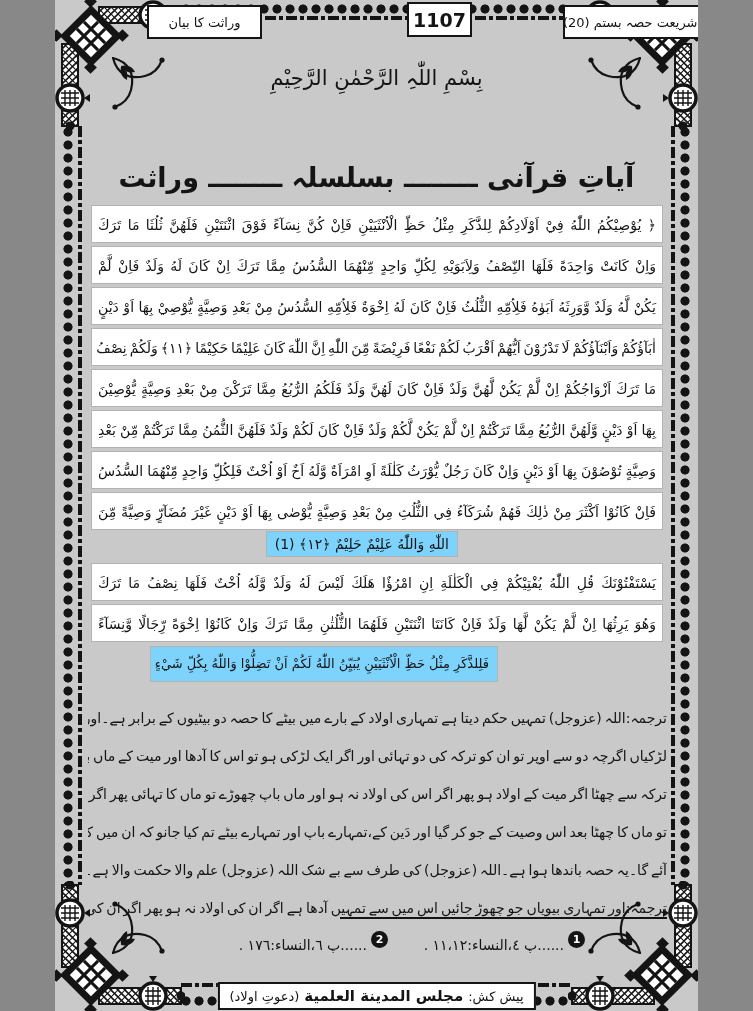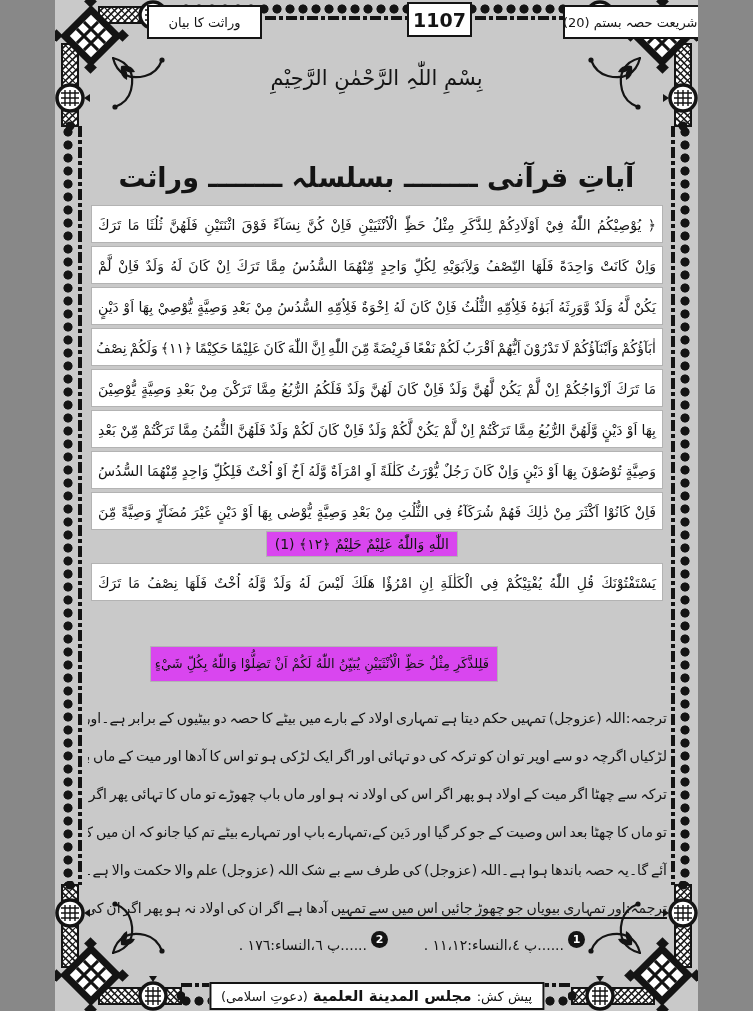--- a/index.html
+++ b/index.html
@@ -46,21 +46,21 @@
   .qblock{position:absolute;left:36px;right:35px;z-index:2;}
   .qline{
     height:38px;line-height:38px;margin-bottom:3px;background:#fff;
     border:1px solid #b3b3b3;box-sizing:border-box;
     direction:rtl;text-align:justify;text-align-last:justify;
     font-size:14px;word-spacing:-1.5px;padding:0 6px;overflow:hidden;white-space:nowrap;
   }
   .qb1{top:205px;}
   .qb2{top:563px;}
   .qshort{
-    position:absolute;z-index:2;background:#d946ef;border:1px solid #b3b3b3;box-sizing:border-box;
+    position:absolute;z-index:2;background:#7dd3fc;border:1px solid #b3b3b3;box-sizing:border-box;
     direction:rtl;font-size:14px;padding:0 8px;overflow:hidden;white-space:nowrap;
   }
   .qs1{top:531px;right:240px;height:26px;line-height:24px;}
   .qs2{top:646px;right:200px;left:95px;height:36px;line-height:34px;text-align:center;font-size:13px;}
   
   .ublock{position:absolute;left:33px;right:31px;top:700px;z-index:2;}
   .uline{
     height:38px;line-height:36px;direction:rtl;
     text-align:justify;text-align-last:justify;
     font-size:14px;word-spacing:-1.5px;overflow:hidden;white-space:nowrap;
@@ -178,20 +178,21 @@
       <div class="qline">اٰبَآؤُكُمْ وَاَبْنَآؤُكُمْ لَا تَدْرُوْنَ اَيُّهُمْ اَقْرَبُ لَكُمْ نَفْعًا فَرِيْضَةً مِّنَ اللّٰهِ اِنَّ اللّٰهَ كَانَ عَلِيْمًا حَكِيْمًا ﴿۱۱﴾ وَلَكُمْ نِصْفُ</div>
       <div class="qline">مَا تَرَكَ اَزْوَاجُكُمْ اِنْ لَّمْ يَكُنْ لَّهُنَّ وَلَدٌ فَاِنْ كَانَ لَهُنَّ وَلَدٌ فَلَكُمُ الرُّبُعُ مِمَّا تَرَكْنَ مِنْ بَعْدِ وَصِيَّةٍ يُّوْصِيْنَ</div>
       <div class="qline">بِهَا اَوْ دَيْنٍ وَّلَهُنَّ الرُّبُعُ مِمَّا تَرَكْتُمْ اِنْ لَّمْ يَكُنْ لَّكُمْ وَلَدٌ فَاِنْ كَانَ لَكُمْ وَلَدٌ فَلَهُنَّ الثُّمُنُ مِمَّا تَرَكْتُمْ مِّنْ بَعْدِ</div>
       <div class="qline">وَصِيَّةٍ تُوْصُوْنَ بِهَا اَوْ دَيْنٍ وَاِنْ كَانَ رَجُلٌ يُّوْرَثُ كَلٰلَةً اَوِ امْرَاَةٌ وَّلَهُ اَخٌ اَوْ اُخْتٌ فَلِكُلِّ وَاحِدٍ مِّنْهُمَا السُّدُسُ</div>
       <div class="qline">فَاِنْ كَانُوْا اَكْثَرَ مِنْ ذٰلِكَ فَهُمْ شُرَكَآءُ فِي الثُّلُثِ مِنْ بَعْدِ وَصِيَّةٍ يُّوْصٰى بِهَا اَوْ دَيْنٍ غَيْرَ مُضَآرٍّ وَصِيَّةً مِّنَ</div>
     </div>
   <div class="qshort qs1">اللّٰهِ وَاللّٰهُ عَلِيْمٌ حَلِيْمٌ ﴿۱۲﴾ (1)</div>
 
   <div class="qblock qb2">
       <div class="qline">يَسْتَفْتُوْنَكَ قُلِ اللّٰهُ يُفْتِيْكُمْ فِي الْكَلٰلَةِ اِنِ امْرُؤٌا هَلَكَ لَيْسَ لَهُ وَلَدٌ وَّلَهُ اُخْتٌ فَلَهَا نِصْفُ مَا تَرَكَ</div>
+      <div class="qline">وَهُوَ يَرِثُهَا اِنْ لَّمْ يَكُنْ لَّهَا وَلَدٌ فَاِنْ كَانَتَا اثْنَتَيْنِ فَلَهُمَا الثُّلُثٰنِ مِمَّا تَرَكَ وَاِنْ كَانُوْا اِخْوَةً رِّجَالًا وَّنِسَآءً</div>
     </div>
   <div class="qshort qs2">فَلِلذَّكَرِ مِثْلُ حَظِّ الْاُنْثَيَيْنِ يُبَيِّنُ اللّٰهُ لَكُمْ اَنْ تَضِلُّوْا وَاللّٰهُ بِكُلِّ شَيْءٍ عَلِيْمٌ ﴿۱۷۶﴾ (2) ﴾</div>
 
   <div class="ublock">
       <div class="uline">ترجمہ:اللہ (عزوجل) تمہیں حکم دیتا ہے تمہاری اولاد کے بارے میں بیٹے کا حصہ دو بیٹیوں کے برابر ہے۔اور پھر اگر نری</div>
       <div class="uline">لڑکیاں اگرچہ دو سے اوپر تو ان کو ترکہ کی دو تہائی اور اگر ایک لڑکی ہو تو اس کا آدھا اور میت کے ماں باپ میں ہر ایک کو اس کے</div>
       <div class="uline">ترکہ سے چھٹا اگر میت کے اولاد ہو پھر اگر اس کی اولاد نہ ہو اور ماں باپ چھوڑے تو ماں کا تہائی پھر اگر اس کے کئی بہن بھائی ہوں</div>
       <div class="uline">تو ماں کا چھٹا بعد اس وصیت کے جو کر گیا اور دَین کے،تمہارے باپ اور تمہارے بیٹے تم کیا جانو کہ ان میں کون تمہارے زیادہ کام</div>
     </div>
   <div class="uline uabs ulast">آئے گا۔یہ حصہ باندھا ہوا ہے۔اللہ (عزوجل) کی طرف سے بے شک اللہ (عزوجل) علم والا حکمت والا ہے۔</div>
@@ -203,16 +204,16 @@
     <span class="fn-text">......پ ٤،النساء:١١،١٢ .</span>
   </div>
   <div class="fn fn2">
     <span class="fn-circle">2</span>
     <span class="fn-text">......پ ٦،النساء:١٧٦ .</span>
   </div>
 
   <div class="publisher">
     <span class="pub-pre">پیش کش:</span>
     <span class="pub-name">مجلس المدینة العلمیة</span>
-    <span class="pub-suf">(دعوتِ اسلامی)</span>
+    <span class="pub-suf">(دعوتِ اولاد)</span>
   </div>
 
 </div>
 
 </body></html>

